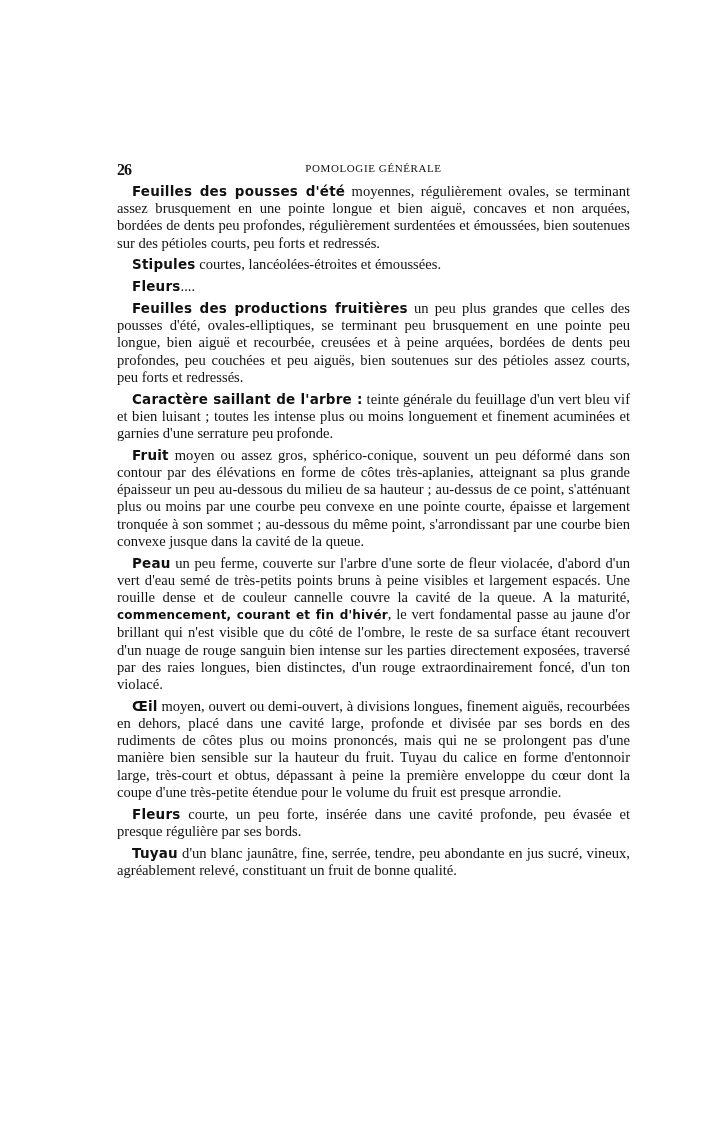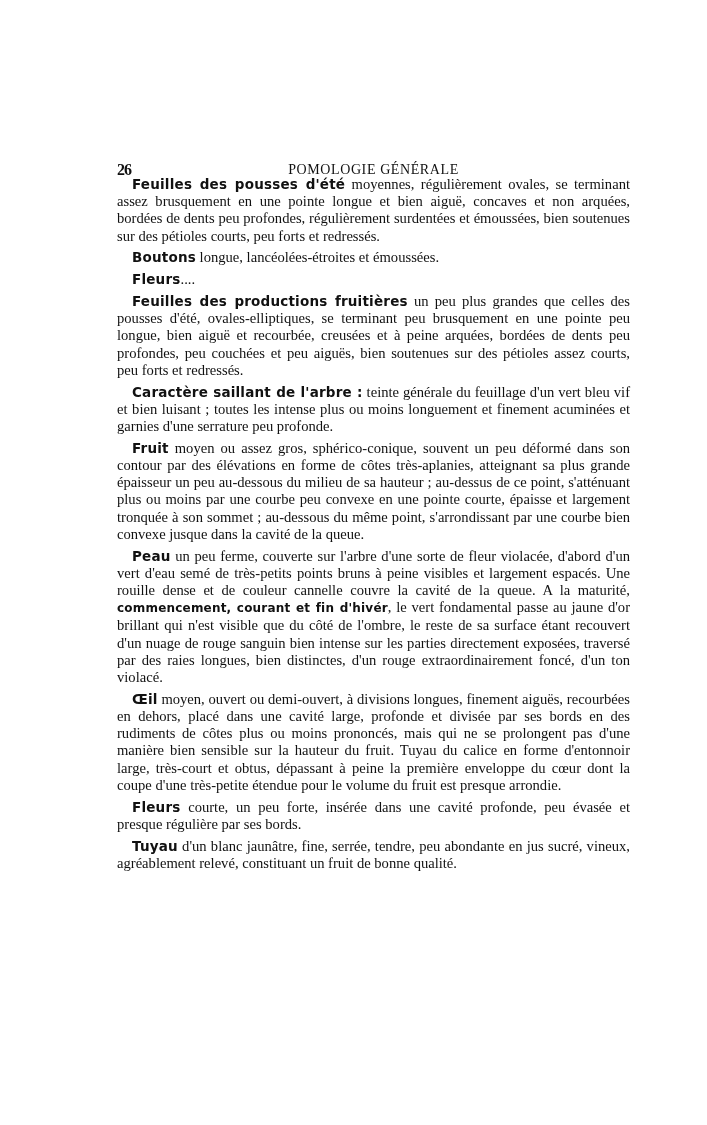--- a/index.html
+++ b/index.html
@@ -31,27 +31,27 @@
     font-size: 16px;
     letter-spacing: -1px;
   }
   .running-title {
     position: absolute;
     left: 0;
     right: 0;
     top: 1px;
     text-align: center;
     font-family: "Liberation Serif", serif;
-    font-size: 14px;
+    font-size: 11px;
     letter-spacing: 0.6px;
   }
   .body-text {
     position: absolute;
     left: 117px;
-    top: 176px;
+    top: 183px;
     width: 513px;
     font-family: "Liberation Serif", serif;
     font-size: 14.6px;
     line-height: 17.2px;
     text-align: justify;
     hyphens: manual;
   }
   .para {
     margin: 0 0 4.6px 0;
     text-indent: 15px;
@@ -72,21 +72,21 @@
 </head>
 <body>
 
 <div class="page-header">
   <span class="page-number">26</span>
   <div class="running-title">POMOLOGIE GÉNÉRALE</div>
 </div>
 
 <div class="body-text">
   <p class="para"><span class="lead">Feuilles des pousses d'été</span><span> moyennes, régulièrement ovales, se terminant assez brusquement en une pointe longue et bien aiguë, concaves et non arquées, bordées de dents peu profondes, régulièrement surdentées et émoussées, bien soutenues sur des pétioles courts, peu forts et redressés.</span></p>
-  <p class="para"><span class="lead">Boutons</span><span> longue, lancéolées-étroites et émoussées.</span></p>
+  <p class="para"><span class="lead">Stipules</span><span> courtes, lancéolées-étroites et émoussées.</span></p>
   <p class="para"><span class="lead">Fleurs</span><span>....</span></p>
   <p class="para"><span class="lead">Feuilles des productions fruitières</span><span> un peu plus grandes que celles des pousses d'été, ovales-elliptiques, se terminant peu brusquement en une pointe peu longue, bien aiguë et recourbée, creusées et à peine arquées, bordées de dents peu profondes, peu couchées et peu aiguës, bien soutenues sur des pétioles assez courts, peu forts et redressés.</span></p>
   <p class="para"><span class="lead">Caractère saillant de l'arbre :</span><span> teinte générale du feuillage d'un vert bleu vif et bien luisant ; toutes les intense plus ou moins longuement et finement acuminées et garnies d'une serrature peu profonde.</span></p>
   <p class="para"><span class="lead">Fruit</span><span> moyen ou assez gros, sphérico-conique, souvent un peu déformé dans son contour par des élévations en forme de côtes très-aplanies, atteignant sa plus grande épaisseur un peu au-dessous du milieu de sa hauteur ; au-dessus de ce point, s'atténuant plus ou moins par une courbe peu convexe en une pointe courte, épaisse et largement tronquée à son sommet ; au-dessous du même point, s'arrondissant par une courbe bien convexe jusque dans la cavité de la queue.</span></p>
   <p class="para"><span class="lead">Peau</span><span> un peu ferme, couverte sur l'arbre d'une sorte de fleur violacée, d'abord d'un vert d'eau semé de très-petits points bruns à peine visibles et largement espacés. Une rouille dense et de couleur cannelle couvre la cavité de la queue. A la maturité, </span><span class="emph">commencement, courant et fin d'hi­vér</span><span>, le vert fondamental passe au jaune d'or brillant qui n'est visible que du côté de l'ombre, le reste de sa surface étant recouvert d'un nuage de rouge sanguin bien intense sur les parties directement exposées, traversé par des raies longues, bien distinctes, d'un rouge extraordinairement foncé, d'un ton violacé.</span></p>
   <p class="para"><span class="lead">Œil</span><span> moyen, ouvert ou demi-ouvert, à divisions longues, finement aiguës, recourbées en dehors, placé dans une cavité large, profonde et divisée par ses bords en des rudiments de côtes plus ou moins prononcés, mais qui ne se prolongent pas d'une manière bien sensible sur la hauteur du fruit. Tuyau du calice en forme d'entonnoir large, très-court et obtus, dépassant à peine la première enveloppe du cœur dont la coupe d'une très-petite éten­due pour le volume du fruit est presque arrondie.</span></p>
   <p class="para"><span class="lead">Fleurs</span><span> courte, un peu forte, insérée dans une cavité profonde, peu évasée et presque régulière par ses bords.</span></p>
   <p class="para"><span class="lead">Tuyau</span><span> d'un blanc jaunâtre, fine, serrée, tendre, peu abondante en jus sucré, vineux, agréablement relevé, constituant un fruit de bonne qualité.</span></p>
 </div>
 

